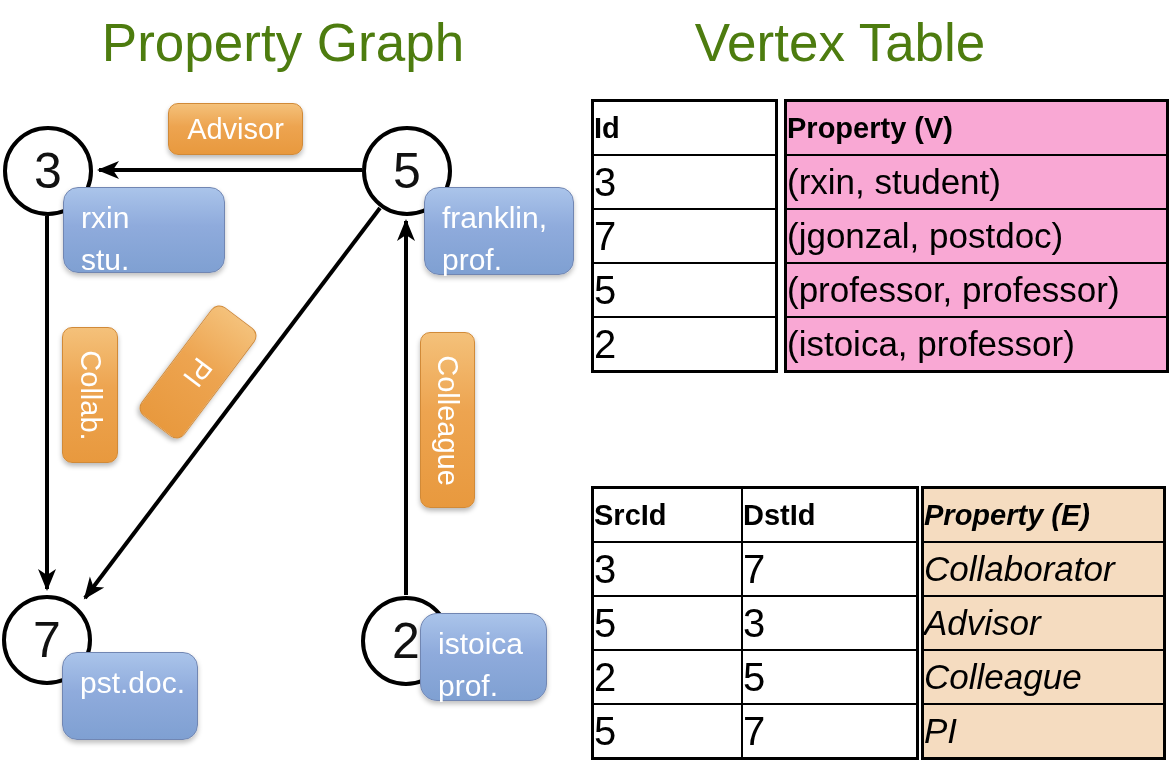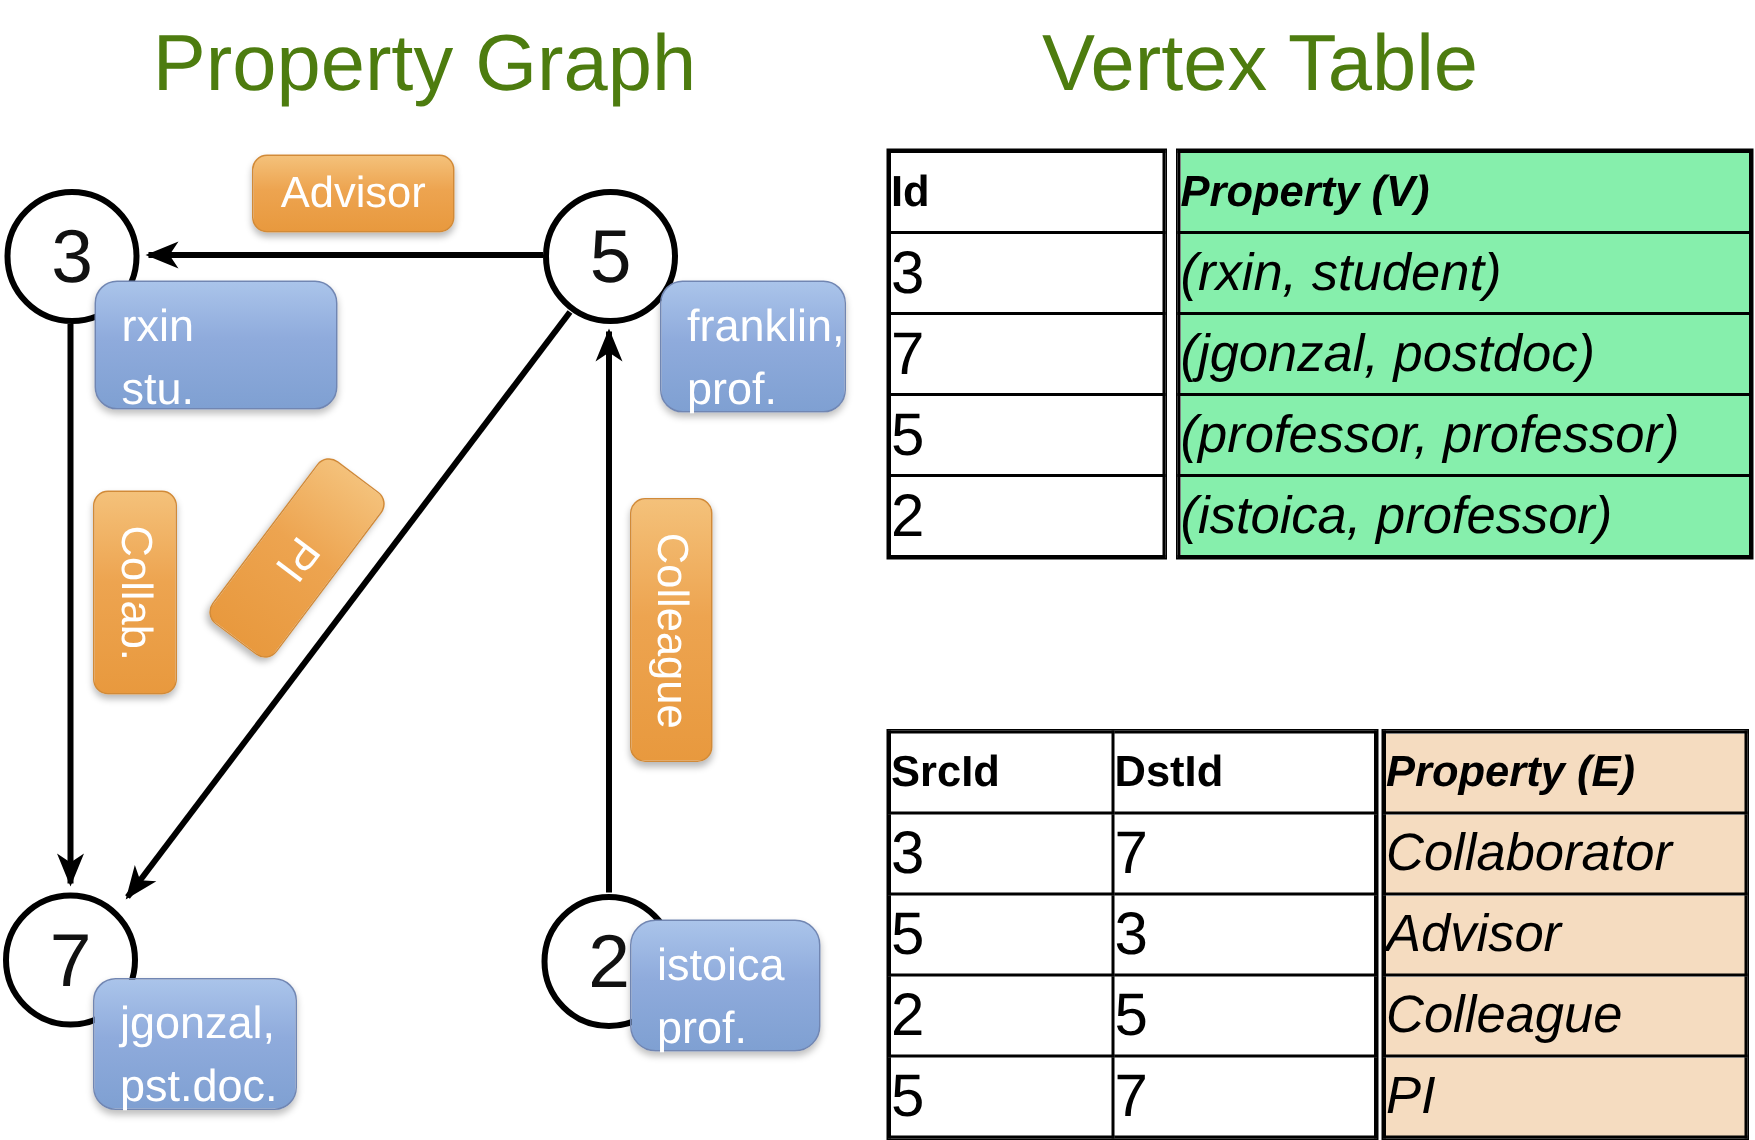--- a/index.html
+++ b/index.html
@@ -36,21 +36,21 @@
     color:#fff;font-size:30px;line-height:42px;padding:9px 0 0 17px;
   }
   .vtext span{transform:rotate(90deg);white-space:nowrap;display:block;}
 
   table{border-collapse:collapse;position:absolute;table-layout:fixed;}
   td{border:2px solid #000;text-align:left;vertical-align:middle;padding:0;height:52px;overflow:hidden;}
   .outer{outline:1px solid #000;}
   td.hdr{font-weight:bold;font-size:29px;}
   td.num{font-size:40px;}
   td.txt{font-size:35px;}
-  .bluecell{background:#86efac;font-style:italic;}
+  .bluecell{background:#f9a8d4;}
   .tancell{background:#f5dcc0;font-style:italic;}
 </style>
 </head>
 <body>
 
 <div class="stage">
 
   <div class="title" id="pg-title">Property Graph</div>
   <div class="title" id="vt-title">Vertex Table</div>
 
@@ -87,26 +87,25 @@
     <span>PI</span>
   </div>
   <div class="obox vtext" style="left:420px;top:332px;width:55px;height:176px;">
     <span>Colleague</span>
   </div>
 
   <div class="bbox" style="left:63px;top:187px;width:162px;height:86px;">
     <div>rxin</div>
     <div>stu.</div>
   </div>
-  <div class="bbox" style="left:440px;top:187px;width:124px;height:88px;">
+  <div class="bbox" style="left:424px;top:187px;width:150px;height:88px;">
     <div>franklin,</div>
     <div>prof.</div>
   </div>
   <div class="bbox" style="left:62px;top:652px;width:136px;height:88px;">
-    <div>jgonzal,</div>
     <div>pst.doc.</div>
   </div>
   <div class="bbox" style="left:420px;top:613px;width:127px;height:88px;border-radius:17px;">
     <div>istoica</div>
     <div>prof.</div>
   </div>
 
   <table class="outer" style="left:592px;top:100px;width:185px;">
     <tbody>
         <tr>

